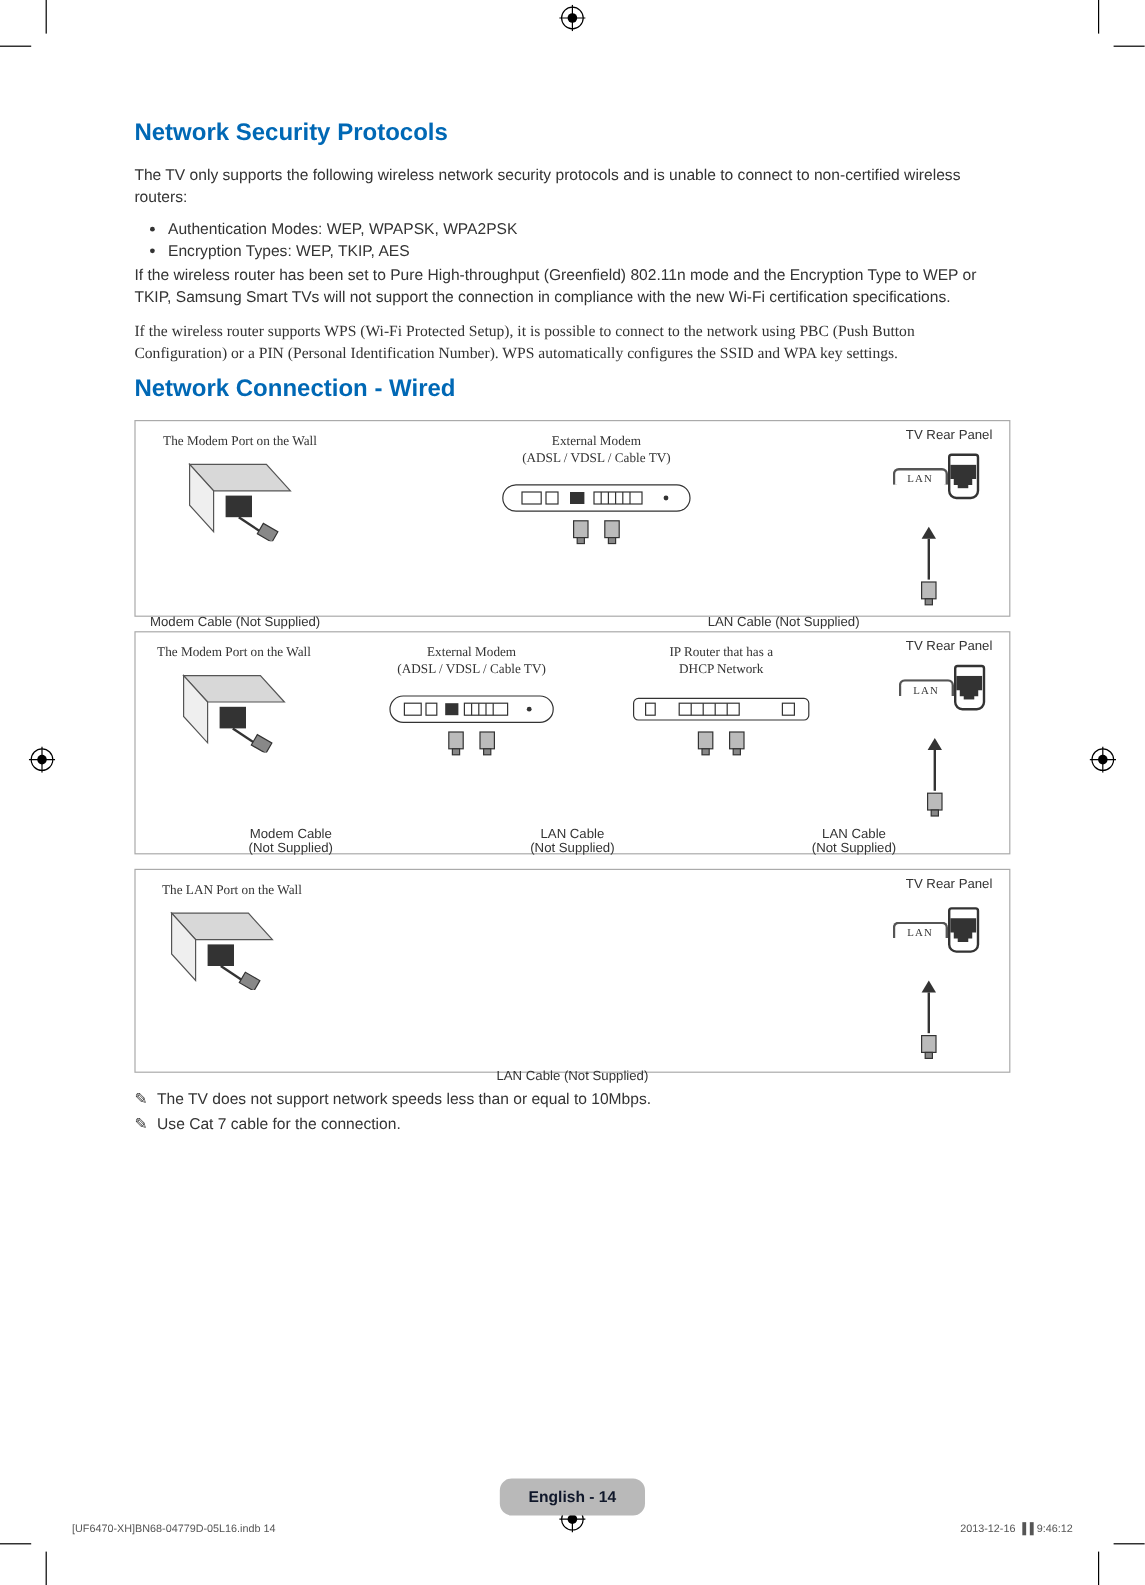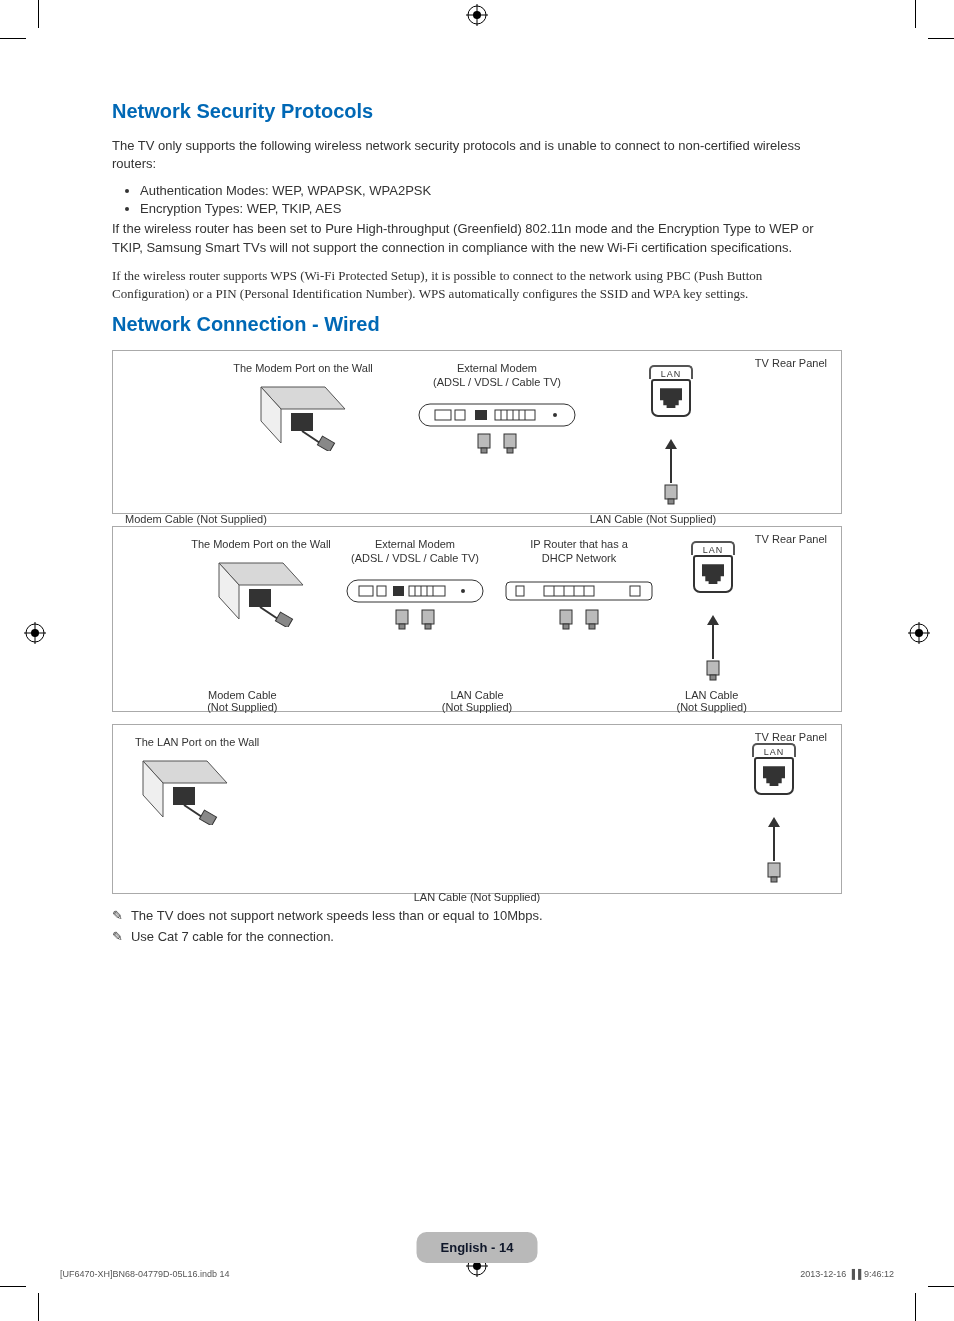--- a/index.html
+++ b/index.html
@@ -84,42 +84,43 @@
   ul.blist li { margin: 3px 0; color: #333; }
   .diagram {
     border: 1px solid #aaa;
     margin-bottom: 12px;
     position: relative;
     padding: 10px 12px 14px 12px;
   }
   .diag-row {
     display: flex;
     align-items: flex-start;
-    justify-content: center;
+    justify-content: space-between;
     gap: 4px;
+    font-family: Liberation Serif, serif;
   }
   .diag-col { display: flex; flex-direction: column; align-items: center; }
   .dlabel { font-size: 11px; text-align: center; line-height: 1.3; color: #333; margin-bottom: 4px; }
   .tv-panel-label {
     position: absolute;
     right: 14px;
     top: 6px;
     font-size: 11px;
     color: #333;
   }
   .wallport {
     width: 100px; height: 72px; position: relative;
   }
   .wallport svg { width: 100%; height: 100%; }
   .modem {
     width: 160px; height: 40px; position: relative;
   }
   .router { width: 150px; height: 40px; }
   .lanport {
-    width: 60px; height: 64px; display:flex; flex-direction:column; align-items:center;
+    width: 60px; height: 64px; display:flex; flex-direction:row; align-items:center;
   }
   .lan-tag {
     font-size: 9px;
     letter-spacing: 1px;
     color: #333;
     border-top: 2px solid #555;
     border-left: 2px solid #555;
     border-right: 2px solid #555;
     padding: 2px 10px 0 10px;
     border-radius: 5px 5px 0 0;

